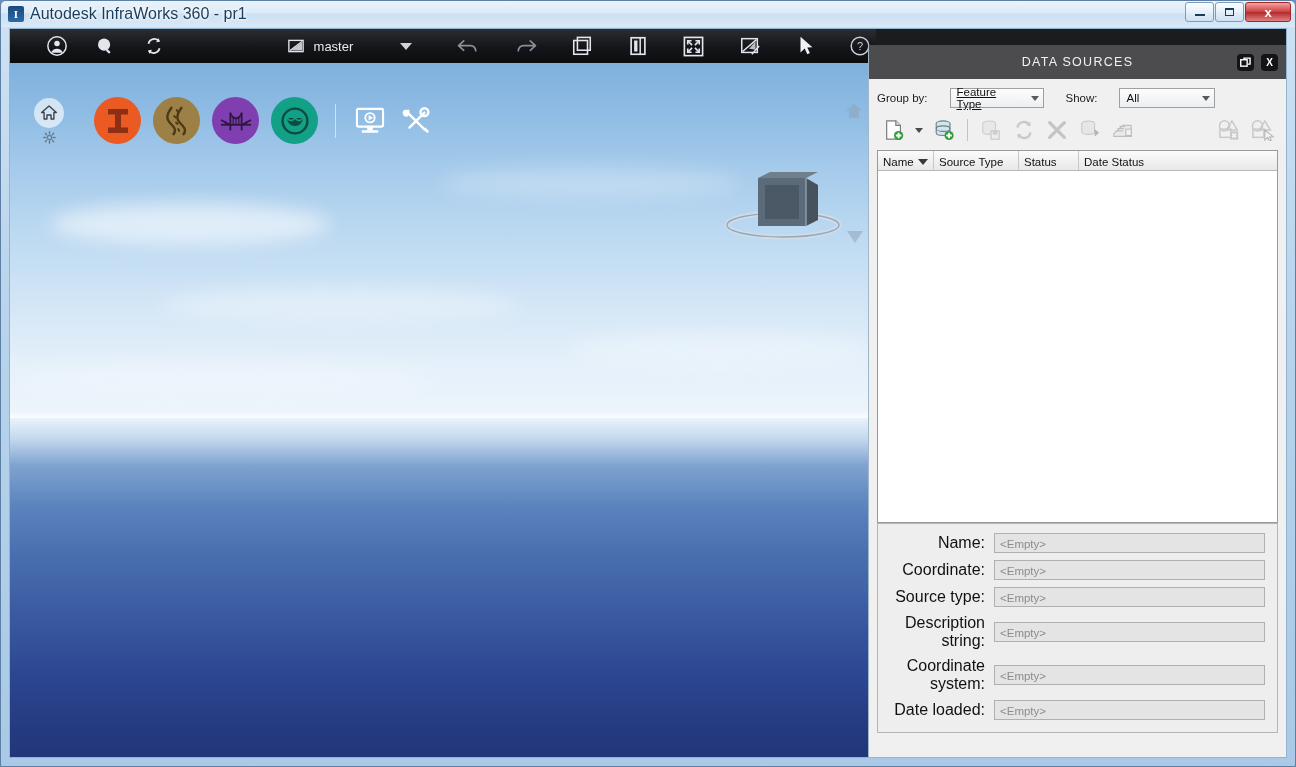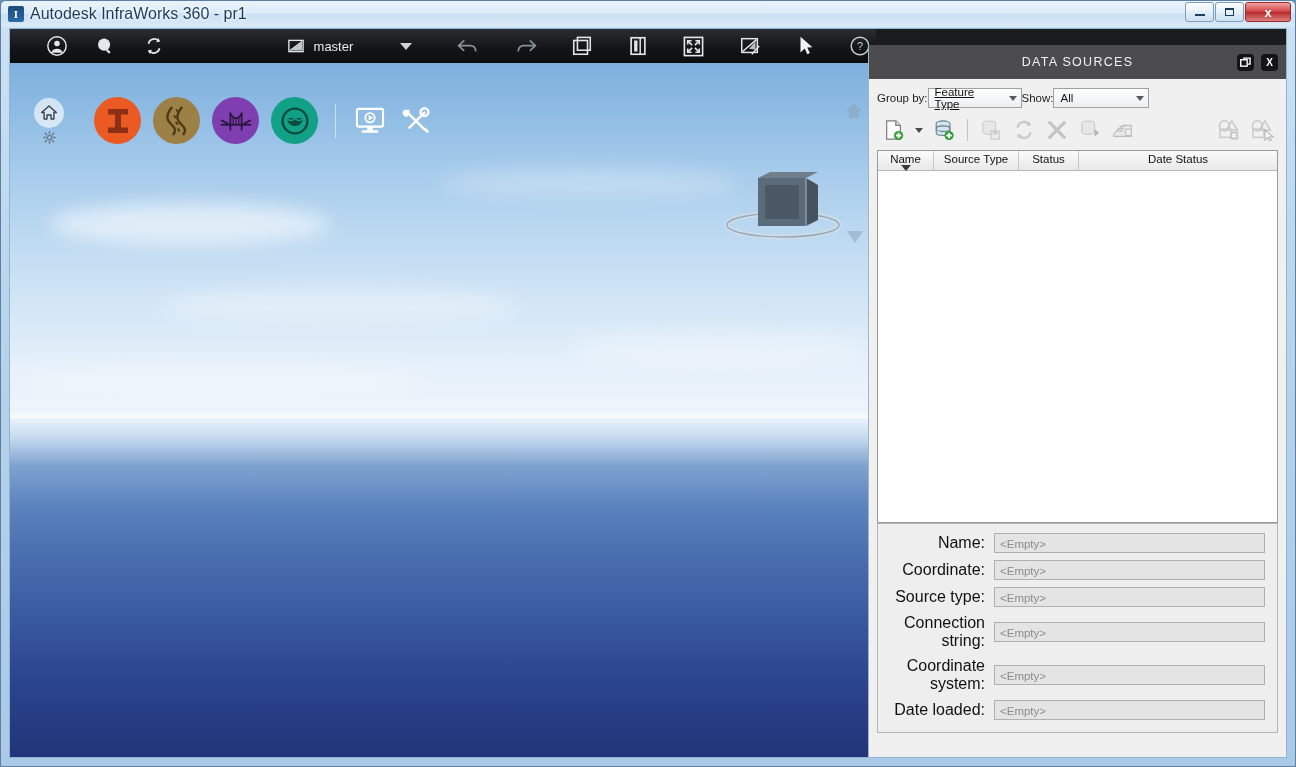--- a/index.html
+++ b/index.html
@@ -170,42 +170,42 @@
   }
   .panel-hdr-btns { position: absolute; right: 8px; top: 0; height: 34px; display: flex; align-items: center; gap: 7px; }
   .hdr-btn {
     width: 17px; height: 17px; border-radius: 4px; background: #141416;
     color: #fff; font-size: 10px; font-weight: bold;
     display: flex; align-items: center; justify-content: center;
   }
 
   .panel-body { position: absolute; left: 0; right: 0; top: 34px; bottom: 0; padding: 0 8px; background: #f0f0f0; }
 
-  .filterbar { display: flex; align-items: center; gap: 0; padding: 9px 0 4px 0; font-size: 11.5px; color: #1b1b1b; }
+  .filterbar { display: flex; align-items: center; gap: 22px; padding: 9px 0 4px 0; font-size: 11.5px; color: #1b1b1b; }
   .combo {
     height: 20px; border: 1px solid #a0a0a0; background: linear-gradient(180deg,#fdfdfd,#eceff1);
     display: flex; align-items: center; justify-content: space-between;
     padding: 0 4px 0 6px; font-size: 11.5px; color: #111;
   }
   .combo .tri { width: 0; height: 0; border-left: 4px solid transparent; border-right: 4px solid transparent; border-top: 5px solid #5a5a5a; margin-left: 10px; }
   .combo.group { width: 94px; text-decoration: underline; }
   .combo.show { width: 96px; text-align: center; }
 
   .ds-toolbar { display: flex; align-items: center; gap: 3px; padding: 4px 0 6px 2px; }
   .ds-btn { width: 30px; height: 28px; display: flex; align-items: center; justify-content: center; }
   .ds-sep { width: 1px; height: 22px; background: #c3c3c3; margin: 0 5px; }
   .ds-spacer { flex: 1; }
 
   .grid-wrap {
     border: 1px solid #9a9a9a; background: #fff; height: 373px; position: relative;
   }
   .grid-head { display: flex; height: 20px; background: linear-gradient(180deg,#fbfbfb,#e8e8e8); border-bottom: 1px solid #b8b8b8; }
   .gh {
     font-size: 11.5px; color: #111; padding: 2px 0 0 5px; border-right: 1px solid #c8c8c8;
-    display: flex; align-items: center; justify-content: space-between; padding-right: 5px; flex-direction: column;
+    display: flex; align-items: center; justify-content: space-between; padding-right: 5px;
   }
   .gh .sorttri { width: 0; height: 0; border-left: 5px solid transparent; border-right: 5px solid transparent; border-top: 6px solid #3a3a3a; }
 
   .details-ctl { display: flex; align-items: center; padding: 6px 0 0 6px; position: relative; height: 36px; }
   .chev-btn { width: 34px; height: 28px; display: flex; align-items: center; justify-content: center; }
   .hide-details {
     position: absolute; right: 0; top: 6px;
     border: 1px solid #9b9b9b; background: linear-gradient(180deg,#fcfcfc,#e6e6e6);
     font-size: 11.5px; color: #111; padding: 3px 7px; border-radius: 2px;
   }
@@ -612,21 +612,21 @@
           </div>
           <div class="frow">
             <div class="flabel">Coordinate:</div>
             <div class="finput">&lt;Empty&gt;</div>
           </div>
           <div class="frow">
             <div class="flabel">Source type:</div>
             <div class="finput">&lt;Empty&gt;</div>
           </div>
           <div class="frow">
-            <div class="flabel">Connection string:</div>
+            <div class="flabel">Description string:</div>
             <div class="finput">&lt;Empty&gt;</div>
           </div>
           <div class="frow">
             <div class="flabel">Coordinate system:</div>
             <div class="finput">&lt;Empty&gt;</div>
           </div>
           <div class="frow" style="margin-bottom:0">
             <div class="flabel">Date loaded:</div>
             <div class="finput">&lt;Empty&gt;</div>
           </div>

